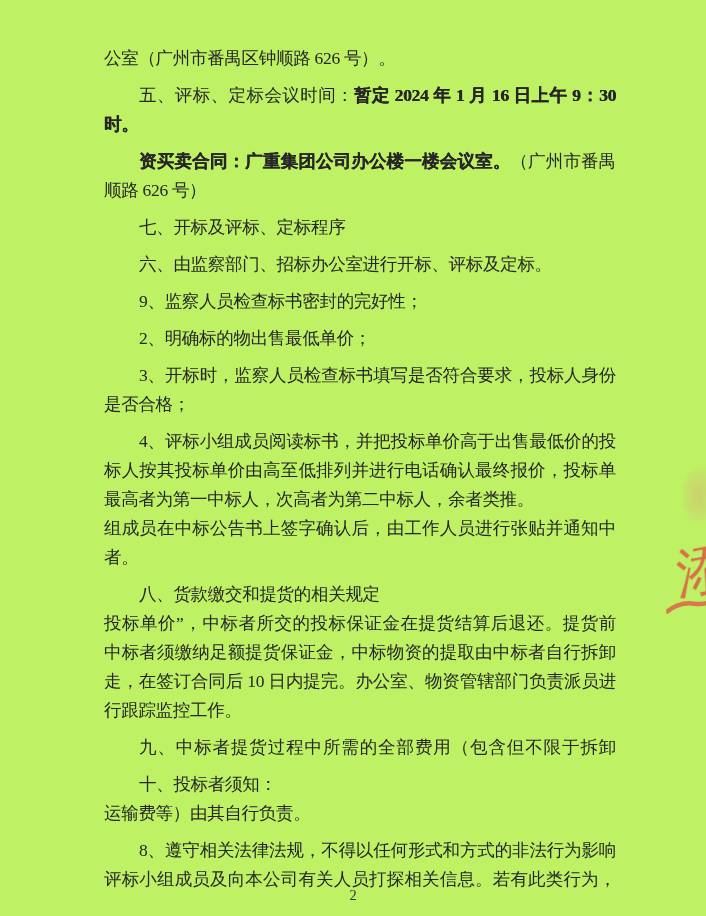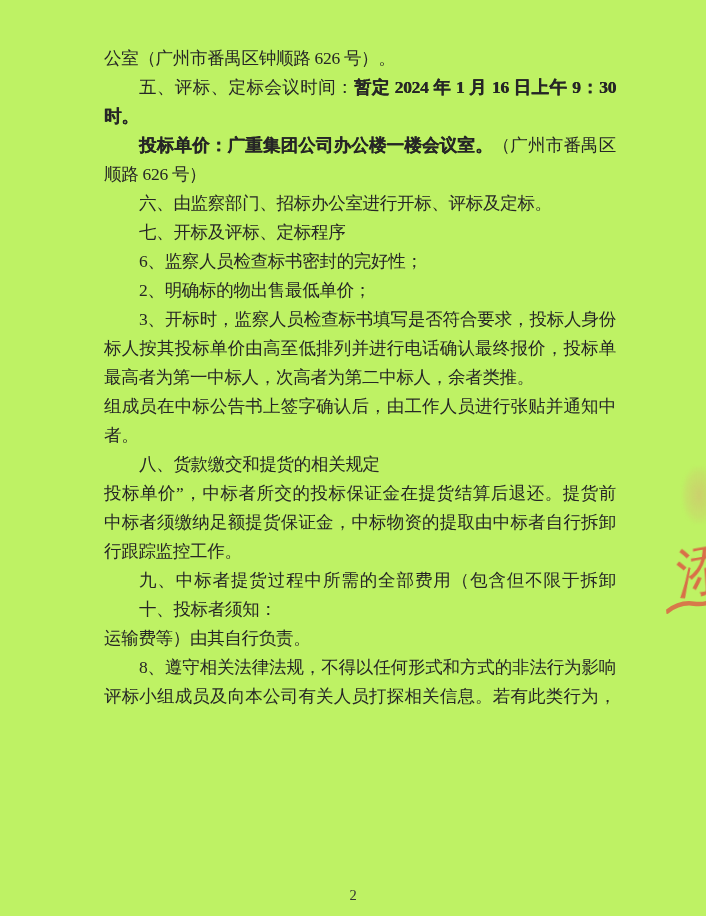--- a/index.html
+++ b/index.html
@@ -31,20 +31,21 @@
     white-space: nowrap;
   }
   .line.full {
     white-space: normal;
     text-align: justify;
     text-align-last: justify;
     overflow: hidden;
   }
   .line.indent {
     text-indent: 2em;
+    margin-top: 8px;
   }
   .seg.b {
     font-weight: 700;
     text-shadow: 0.4px 0 0 #262626;
   }
   .page-number {
     position: absolute;
     left: 0;
     top: 887px;
     width: 706px;
@@ -83,34 +84,37 @@
 </style>
 </head>
 <body>
 
 <div class="page">
 
   <div class="text-block">
       <div class="line"><span class="seg">公室（广州市番禺区钟顺路 626 号）。</span></div>
       <div class="line indent full"><span class="seg">五、评标、定标会议时间：</span><span class="seg b">暂定 2024 年 1 月 16 日上午 9：30</span></div>
       <div class="line"><span class="seg b">时。</span></div>
-      <div class="line indent full"><span class="seg b">投标单价：广重集团公司办公楼一楼会议室。</span><span class="seg">（广州市番禺区钟</span></div>
+      <div class="line indent full"><span class="seg b">资买卖合同：广重集团公司办公楼一楼会议室。</span><span class="seg">（广州市番禺区钟</span></div>
       <div class="line"><span class="seg">顺路 626 号）</span></div>
+      <div class="line indent"><span class="seg">七、开标及评标、定标程序</span></div>
       <div class="line indent"><span class="seg">六、由监察部门、招标办公室进行开标、评标及定标。</span></div>
-      <div class="line indent"><span class="seg">七、开标及评标、定标程序</span></div>
-      <div class="line indent"><span class="seg">6、监察人员检查标书密封的完好性；</span></div>
+      <div class="line indent"><span class="seg">9、监察人员检查标书密封的完好性；</span></div>
       <div class="line indent"><span class="seg">2、明确标的物出售最低单价；</span></div>
       <div class="line indent full"><span class="seg">3、开标时，监察人员检查标书填写是否符合要求，投标人身份</span></div>
+      <div class="line"><span class="seg">是否合格；</span></div>
+      <div class="line indent full"><span class="seg">4、评标小组成员阅读标书，并把投标单价高于出售最低价的投</span></div>
       <div class="line full"><span class="seg">标人按其投标单价由高至低排列并进行电话确认最终报价，投标单价</span></div>
       <div class="line"><span class="seg">最高者为第一中标人，次高者为第二中标人，余者类推。</span></div>
       <div class="line full"><span class="seg">组成员在中标公告书上签字确认后，由工作人员进行张贴并通知中标</span></div>
       <div class="line"><span class="seg">者。</span></div>
       <div class="line indent"><span class="seg">八、货款缴交和提货的相关规定</span></div>
       <div class="line full"><span class="seg">投标单价”，中标者所交的投标保证金在提货结算后退还。提货前</span></div>
       <div class="line full"><span class="seg">中标者须缴纳足额提货保证金，中标物资的提取由中标者自行拆卸提</span></div>
+      <div class="line full"><span class="seg">走，在签订合同后 10 日内提完。办公室、物资管辖部门负责派员进</span></div>
       <div class="line"><span class="seg">行跟踪监控工作。</span></div>
       <div class="line indent full"><span class="seg">九、中标者提货过程中所需的全部费用（包含但不限于拆卸费、</span></div>
       <div class="line indent"><span class="seg">十、投标者须知：</span></div>
       <div class="line"><span class="seg">运输费等）由其自行负责。</span></div>
       <div class="line indent full"><span class="seg">8、遵守相关法律法规，不得以任何形式和方式的非法行为影响</span></div>
       <div class="line full"><span class="seg">评标小组成员及向本公司有关人员打探相关信息。若有此类行为，一</span></div>
     </div>
 
   <div class="seal-blob"></div>
 

